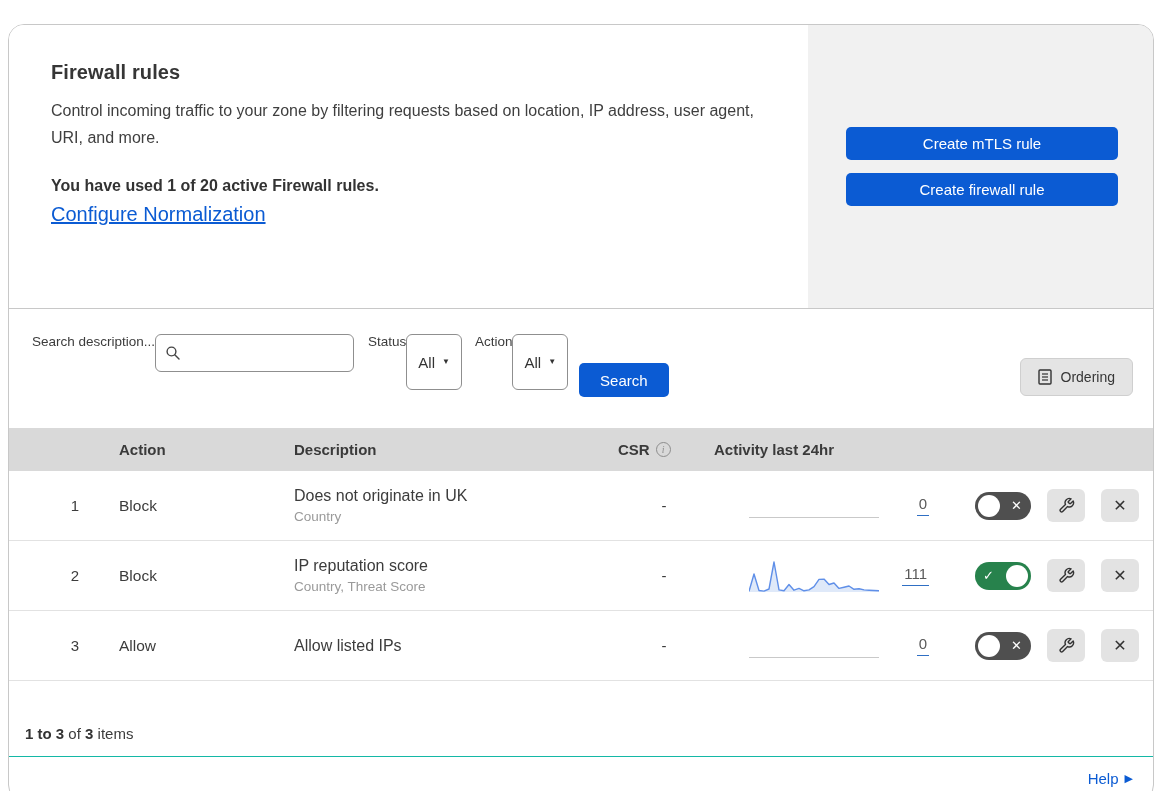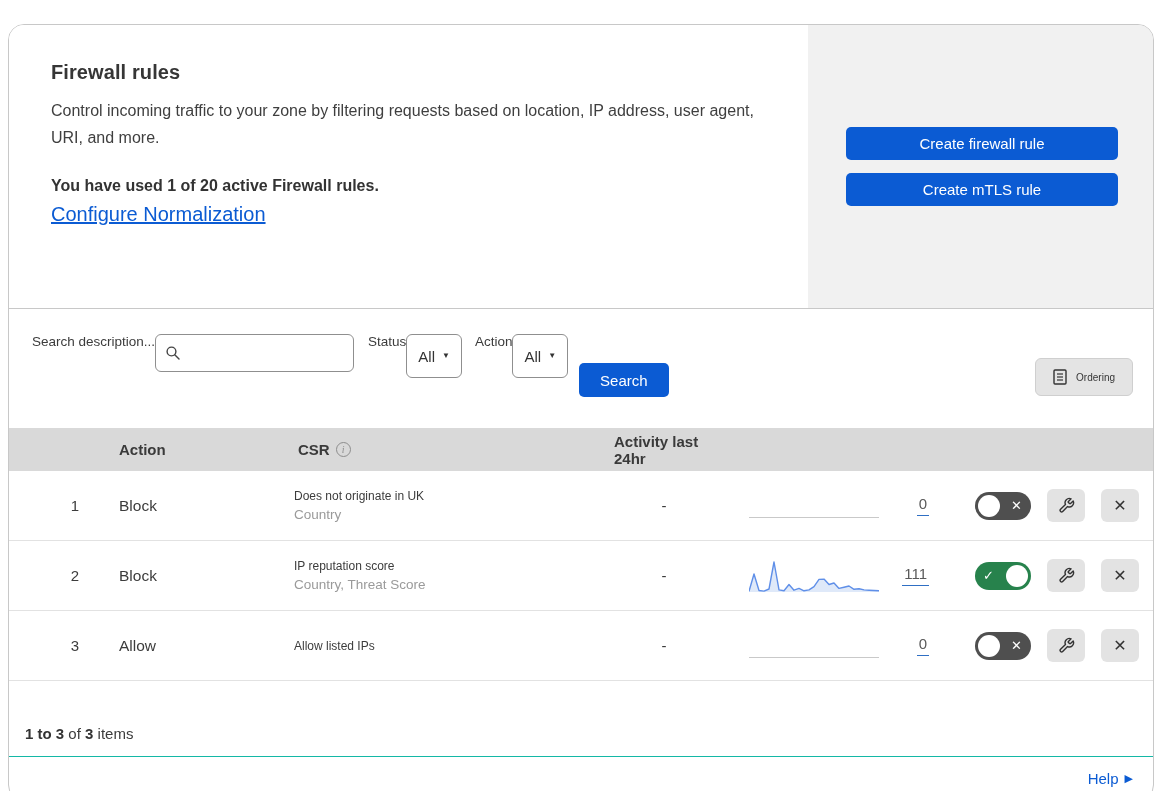--- a/index.html
+++ b/index.html
@@ -43,47 +43,47 @@
   .fgroup { display: flex; flex-direction: row; }
   .flabel { font-size: 13.5px; color: #3c3c3c; margin-bottom: 9px; }
   .search-box {
     width: 199px; height: 38px; border: 1px solid #8f8f8f; border-radius: 6px;
     display: flex; align-items: center; padding: 0 9px; background: #fff;
   }
   .search-box input { border: none; outline: none; flex: 1; font: inherit; min-width: 0; background: transparent; }
   .status-group { margin-left: 14px; }
   .action-group { margin-left: 13px; }
   .dropdown {
-    height: 44px; border: 1px solid #8f8f8f; border-radius: 6px; background: #fff;
+    height: 56px; border: 1px solid #8f8f8f; border-radius: 6px; background: #fff;
     display: flex; align-items: center; justify-content: center; gap: 7px;
     font-size: 15px; color: #333; padding: 0 11px; cursor: pointer; font-family: inherit;
   }
   .caret { font-size: 8px; color: #333; line-height: 1; }
   .search-btn { height: 34px; padding: 0 21px; margin-left: 11px; margin-top: 29px; }
   .ordering-btn {
     margin-left: auto; margin-top: 24px; height: 38px; padding: 0 17px;
     background: #e4e4e4; border: 1px solid #cfcfcf; border-radius: 6px;
-    font-size: 10px; color: #363636; font-family: inherit;
+    font-size: 14px; color: #363636; font-family: inherit;
     display: flex; align-items: center; gap: 9px; cursor: pointer;
   }
 
   
   .grid { display: grid; grid-template-columns: 110px 175px 320px 100px 215px 1fr; align-items: center; }
   .thead { height: 43px; background: #d9d9d9; font-size: 15px; font-weight: 700; color: #3a3a3a; }
   .th-csr { display: flex; align-items: center; gap: 6px; padding-left: 4px; }
   .info-icon {
     width: 15px; height: 15px; border: 1px solid #8d8d8d; border-radius: 50%;
     color: #8d8d8d; font-size: 10px; font-weight: 400;
     display: inline-flex; align-items: center; justify-content: center;
     font-family: "Liberation Serif", serif; font-style: italic;
   }
   .trow { height: 70px; border-bottom: 1px solid #e2e2e2; background: #fff; }
   .cell-num { text-align: right; padding-right: 40px; font-size: 15px; color: #3c3c3c; }
   .cell-action { font-size: 15.5px; color: #3c3c3c; }
-  .desc-primary { font-size: 12px; color: #3c3c3c; }
+  .desc-primary { font-size: 16px; color: #3c3c3c; }
   .desc-sub { font-size: 13.5px; color: #9a9a9a; margin-top: 4px; }
   .cell-csr { text-align: center; font-size: 15px; color: #3c3c3c; }
   .cell-activity { display: flex; align-items: center; }
   .spark-area { width: 130px; margin-left: 35px; height: 34px; position: relative; }
   .flat-line { position: absolute; left: 0; right: 0; bottom: 5px; border-bottom: 1px solid #c9c9c9; }
   .spark-svg { position: absolute; bottom: 0; left: 0; display: block; }
   .count-link {
     margin-left: auto; font-size: 15px; color: #5a5a5a; text-decoration: none;
     border-bottom: 1.5px solid #2f6fc4; padding: 0 2px 3px; cursor: pointer;
   }
@@ -115,22 +115,22 @@
 <div class="page">
 
   <div class="top-section">
     <div class="top-left">
       <h1 class="page-title">Firewall rules</h1>
       <p class="desc">Control incoming traffic to your zone by filtering requests based on location, IP address, user agent, URI, and more.</p>
       <p class="usage">You have used 1 of 20 active Firewall rules.</p>
       <a class="config-link">Configure Normalization</a>
     </div>
     <div class="top-right">
+      <button class="btn-primary">Create mTLS rule</button>
       <button class="btn-primary">Create firewall rule</button>
-      <button class="btn-primary">Create mTLS rule</button>
     </div>
   </div>
 
   <div class="filter-section">
     <div class="fgroup">
       <span class="flabel">Search description...</span>
       <div class="search-box">
         <span style="display:inline-flex;">
           <svg width="16" height="16" viewBox="0 0 16 16">
               <circle cx="6.5" cy="6.5" r="4.4" fill="none" stroke="#444" stroke-width="1.4"></circle>
@@ -164,20 +164,21 @@
             <line x1="4" y1="11" x2="10" y2="11" stroke="#333" stroke-width="1.2"></line>
           </svg>
       </span>
       <span>Ordering</span>
     </button>
   </div>
 
   <div class="grid thead">
     <div></div>
     <div>Action</div>
+    <div>Description</div>
     <div class="th-csr">
       <span>CSR</span>
       <span class="info-icon">i</span>
     </div>
     <div>Activity last 24hr</div>
     <div></div>
   </div>
 
   <div class="grid trow">
     <div class="cell-num">1</div>

